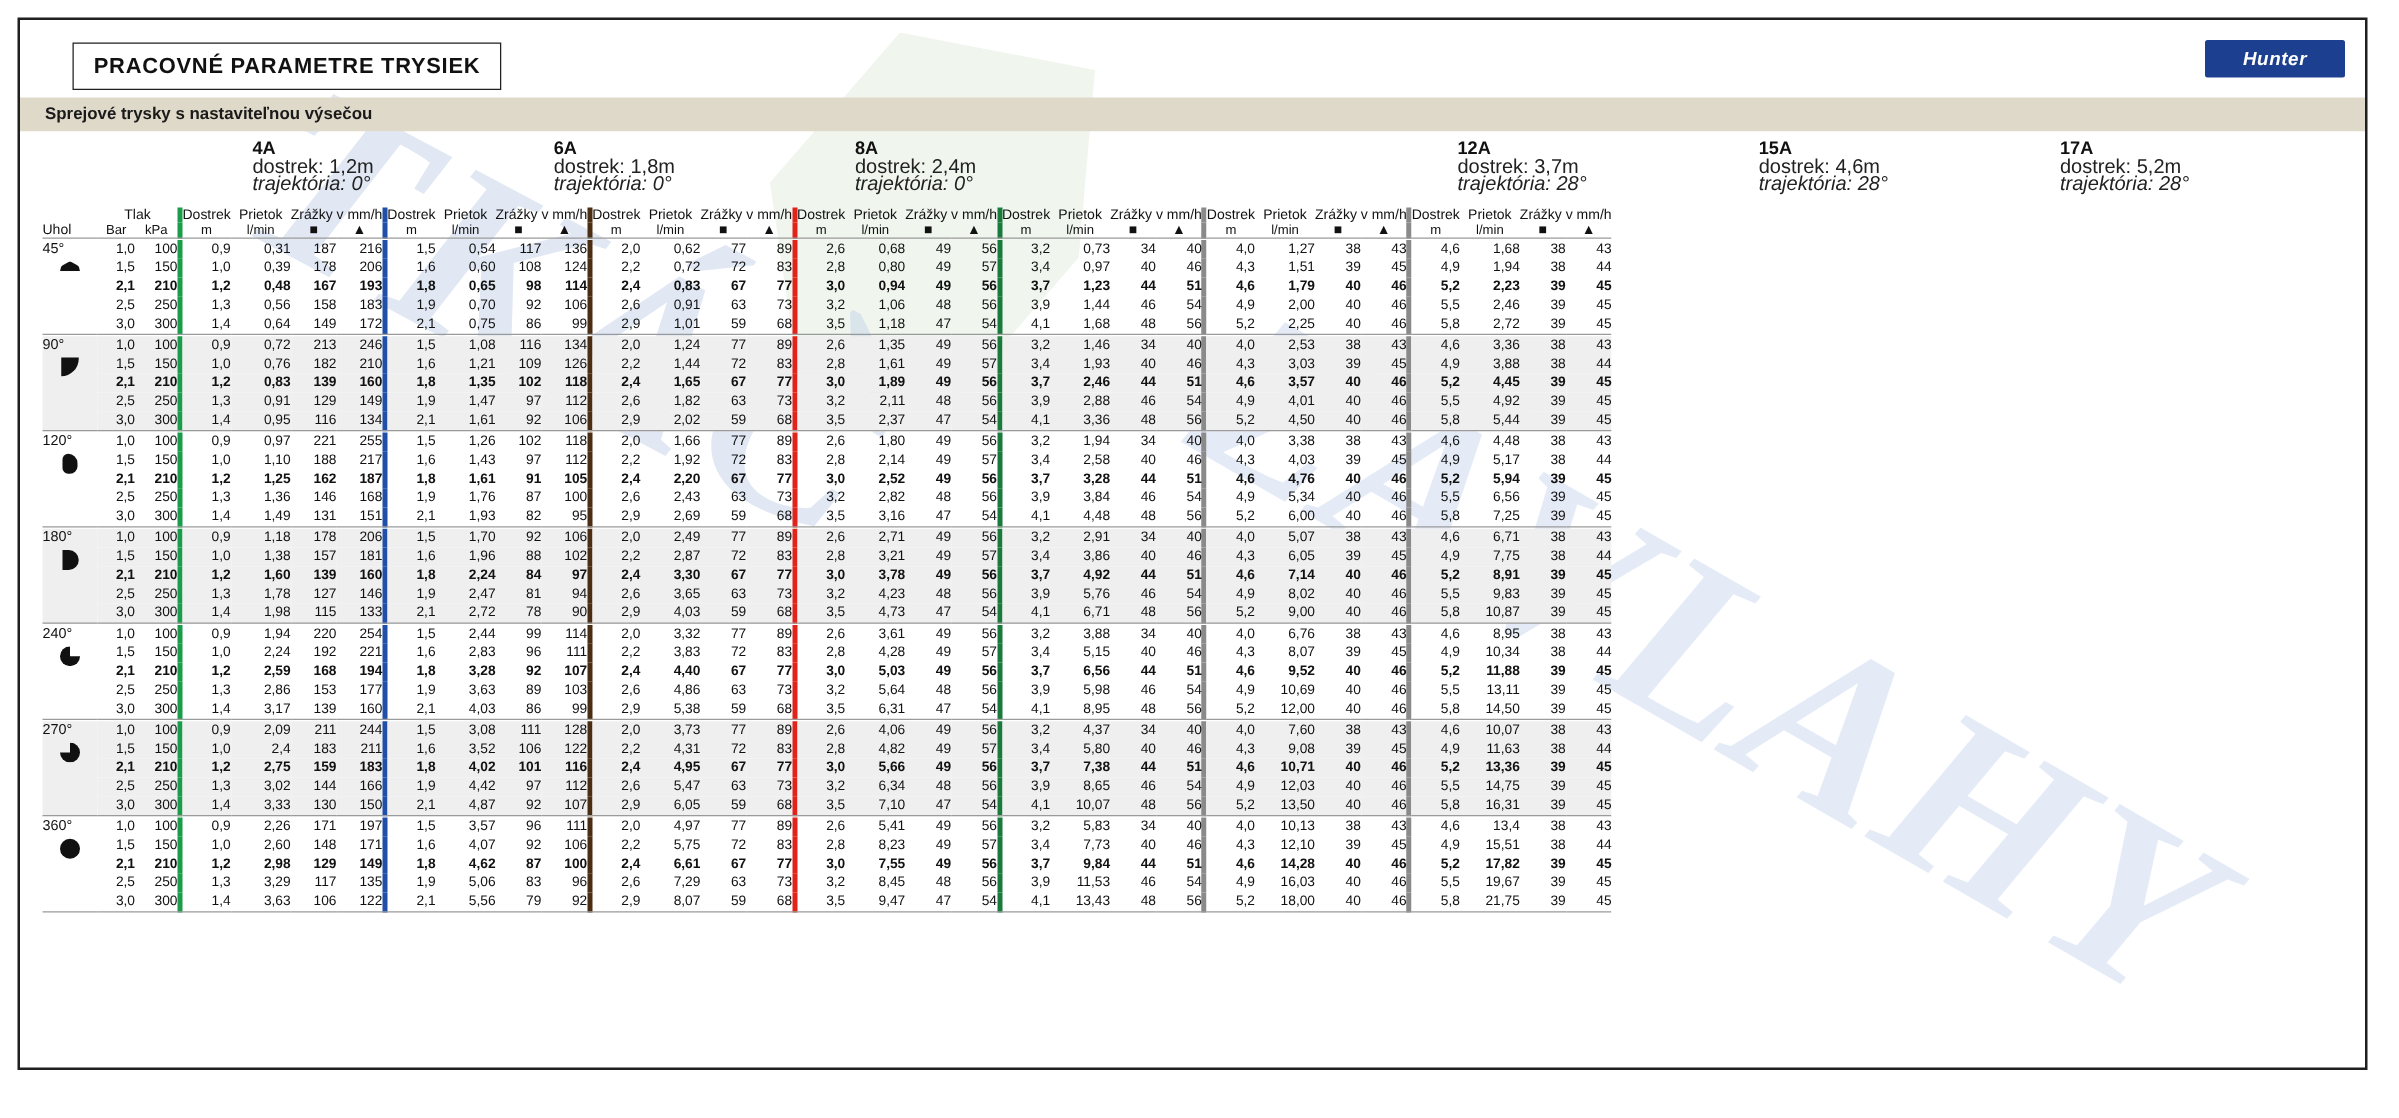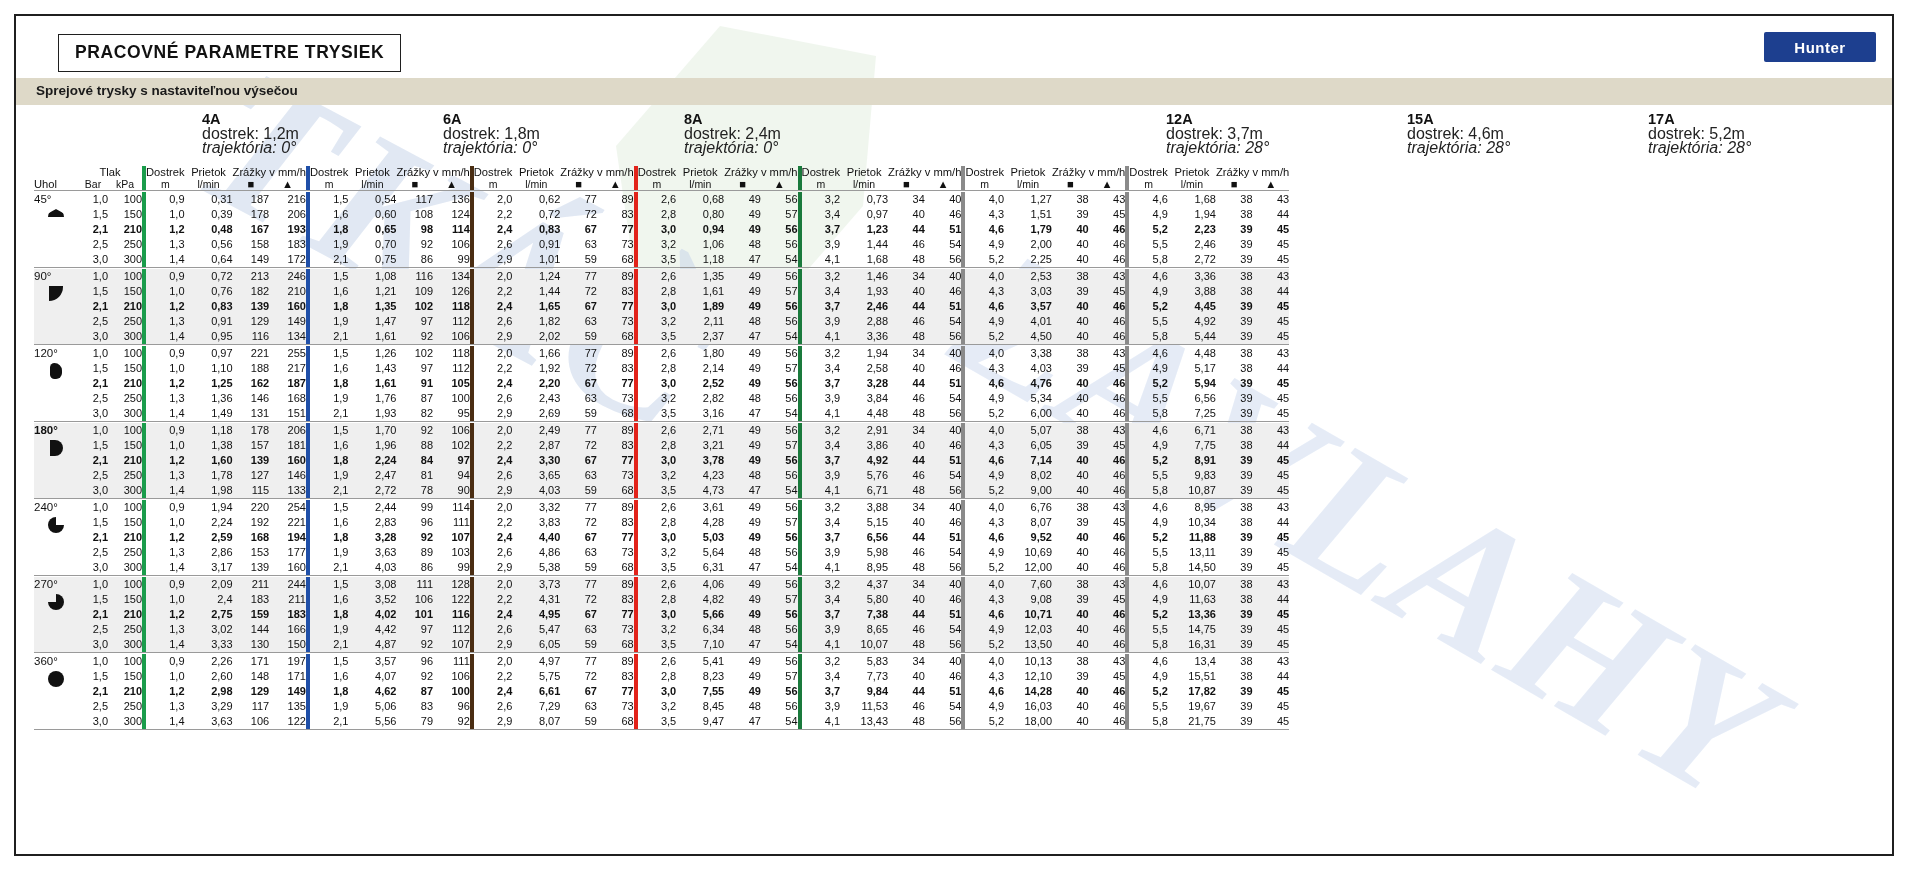--- a/index.html
+++ b/index.html
@@ -16,21 +16,21 @@
   .wm-txt2{left:900px;top:400px;font-family:"Liberation Serif",serif;font-style:italic;font-weight:bold;
      font-size:190px;color:#ccd9ef;opacity:.5;letter-spacing:4px;transform:rotate(30deg);white-space:nowrap;}
 
   .content{position:relative;z-index:2;}
 
   .titlebox{position:absolute;left:18px;top:18px;border:1.6px solid #1f1f1f;padding:7px 16px 8px 16px;background:transparent;margin-left:24px;}
   .titlebox span{font-size:17.5px;font-weight:bold;letter-spacing:.6px;color:#111;}
 
   .brand{position:absolute;right:16px;top:16px;width:112px;height:30px;background:#1d3f8f;border-radius:2px;
      display:flex;align-items:center;justify-content:center;}
-  .brand span{color:#fff;font-size:15px;font-weight:bold;letter-spacing:.5px;}
+  .brand span{color:#fff;font-size:15px;font-weight:bold;font-style:italic;letter-spacing:.5px;}
 
   .subbar{position:absolute;left:0;top:62px;width:100%;height:27px;background:#ded9c8;}
   .subbar span{position:absolute;left:20px;top:5px;font-size:13.5px;font-weight:bold;color:#1a1a1a;}
 
   
   .nozzles{position:absolute;left:0;top:95px;width:100%;height:62px;}
   .nz{position:absolute;top:0;width:200px;}
   .nz .nm{font-size:14.5px;font-weight:bold;color:#111;}
   .nz .ln{font-size:16px;color:#222;line-height:14px;}
   .nz .it{font-style:italic;}
@@ -794,21 +794,21 @@
               <td class="bar-sep" style="background:#8a8a8a;"></td>
               <td class="c-dos">5,8</td>
               <td class="c-flo">7,25</td>
               <td class="c-sq">39</td>
               <td class="c-tr">45</td>
             </tr>
             <tr class="grp-sep">
               <td colspan="38"></td>
             </tr>
             <tr class="r alt">
-              <td class="c-ang" rowspan="5" style="vertical-align:top;font-weight:bold;">180°<span class="icon ic180"></span></td>
+              <td class="c-ang" rowspan="5" style="vertical-align:top;">180°<span class="icon ic180"></span></td>
               <td class="c-bar">1,0</td>
               <td class="c-kpa">100</td>
               <td class="bar-sep" style="background:#1a9c4b;"></td>
               <td class="c-dos">0,9</td>
               <td class="c-flo">1,18</td>
               <td class="c-sq">178</td>
               <td class="c-tr">206</td>
               <td class="bar-sep" style="background:#1f4fa8;"></td>
               <td class="c-dos">1,5</td>
               <td class="c-flo">1,70</td>

